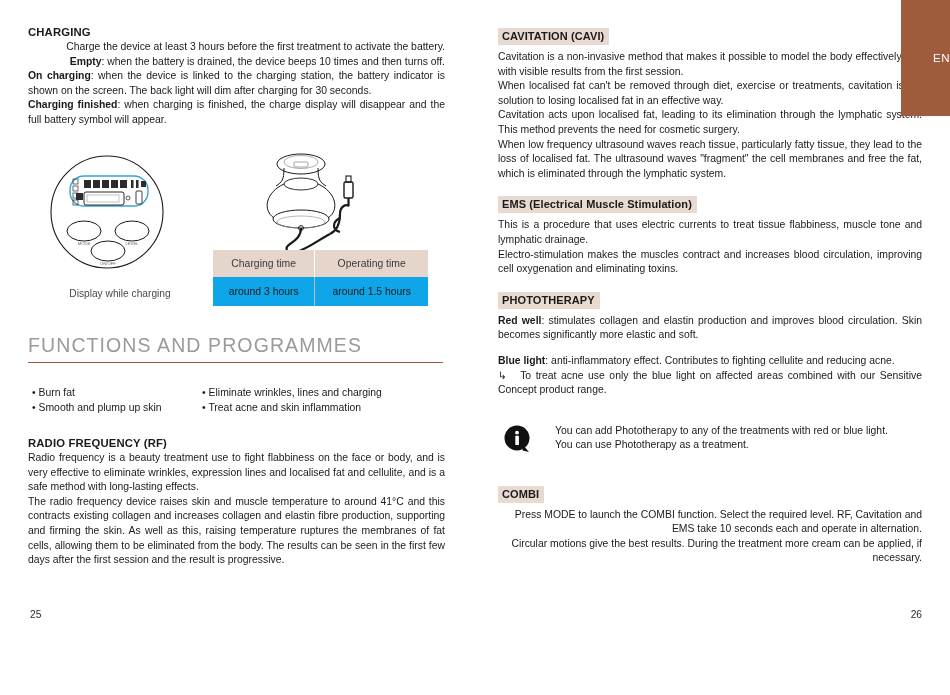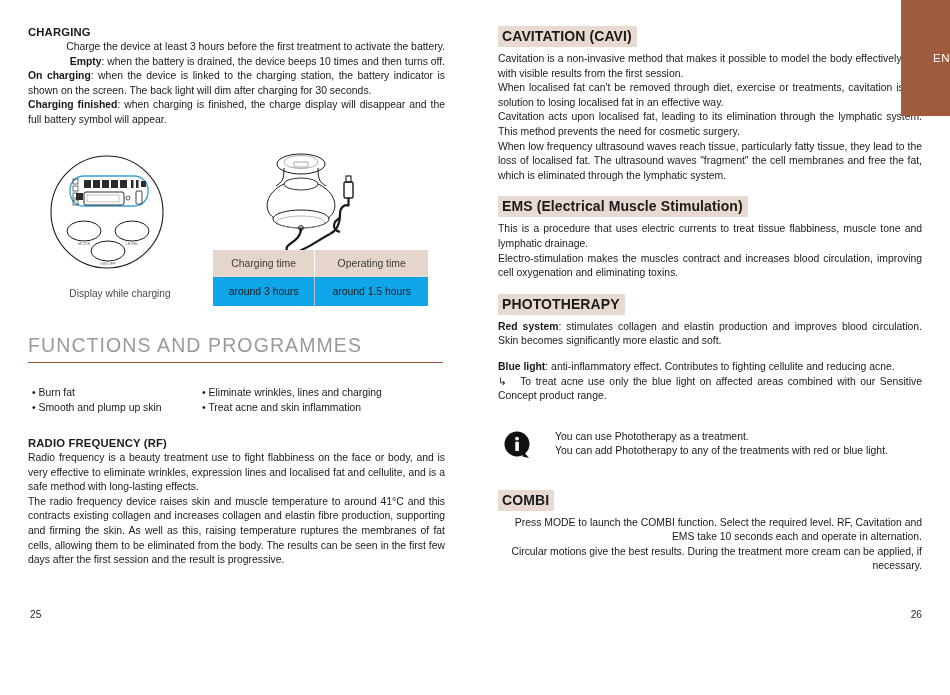--- a/index.html
+++ b/index.html
@@ -147,21 +147,21 @@
     line-height: 15px;
     white-space: nowrap;
   }
 
   .rf-block { margin-top: 22px; }
 
   
   .hl {
     display: inline-block;
     background: #e9dad1;
-    font-size: 14px;
+    font-size: 11px;
     font-weight: bold;
     letter-spacing: .1px;
     padding: 2px 5px 3px 4px;
     margin-bottom: 5px;
   }
   .blk { margin-bottom: 13px; }
   .blk.tight { margin-bottom: 9px; }
 
   .note-row {
     display: flex;
@@ -318,37 +318,37 @@
   </div>
 
   <div class="blk">
     <div class="hl">EMS (Electrical Muscle Stimulation)</div>
     <p class="body">This is a procedure that uses electric currents to treat tissue flabbiness, muscle tone and lymphatic drainage.</p>
     <p class="body">Electro-stimulation makes the muscles contract and increases blood circulation, improving cell oxygenation and eliminating toxins.</p>
   </div>
 
   <div class="blk tight">
     <div class="hl">PHOTOTHERAPY</div>
-    <p class="body"><span class="b">Red system</span><span>: stimulates collagen and elastin production and improves blood circulation. Skin becomes significantly more elastic and soft.</span></p>
+    <p class="body"><span class="b">Red well</span><span>: stimulates collagen and elastin production and improves blood circulation. Skin becomes significantly more elastic and soft.</span></p>
     <p class="body" style="margin-top:11px"><span class="b">Blue light</span><span>: anti-inflammatory effect. Contributes to fighting cellulite and reducing acne.</span></p>
     <p class="body"><span>↳</span>&nbsp;&nbsp; <span>To treat acne use only the blue light on affected areas combined with our Sensitive Concept product range.</span></p>
   </div>
 
   <div class="note-row">
     <span class="note-icon">
       <svg width="29" height="29" viewBox="0 0 29 29">
         <circle cx="14" cy="13" r="12.5" fill="#111111"></circle>
         <path d="M20 20 L26 27 L19.5 25.5 Z" fill="#111111"></path>
         <circle cx="14" cy="7.6" r="1.9" fill="#ffffff"></circle>
         <rect x="12.3" y="10.8" width="3.6" height="9.2" rx="0.6" fill="#ffffff"></rect>
       </svg>
     </span>
     <div class="note-text">
+      <div>You can add Phototherapy to any of the treatments with red or blue light.</div>
       <div>You can use Phototherapy as a treatment.</div>
-      <div>You can add Phototherapy to any of the treatments with red or blue light.</div>
     </div>
   </div>
 
   <div class="blk">
     <div class="hl">COMBI</div>
     <p class="body nojust">Press MODE to launch the COMBI function. Select the required level. RF, Cavitation and EMS take 10 seconds each and operate in alternation.</p>
     <p class="body nojust">Circular motions give the best results. During the treatment more cream can be applied, if necessary.</p>
   </div>
 
   <div class="pagenum right">26</div>

